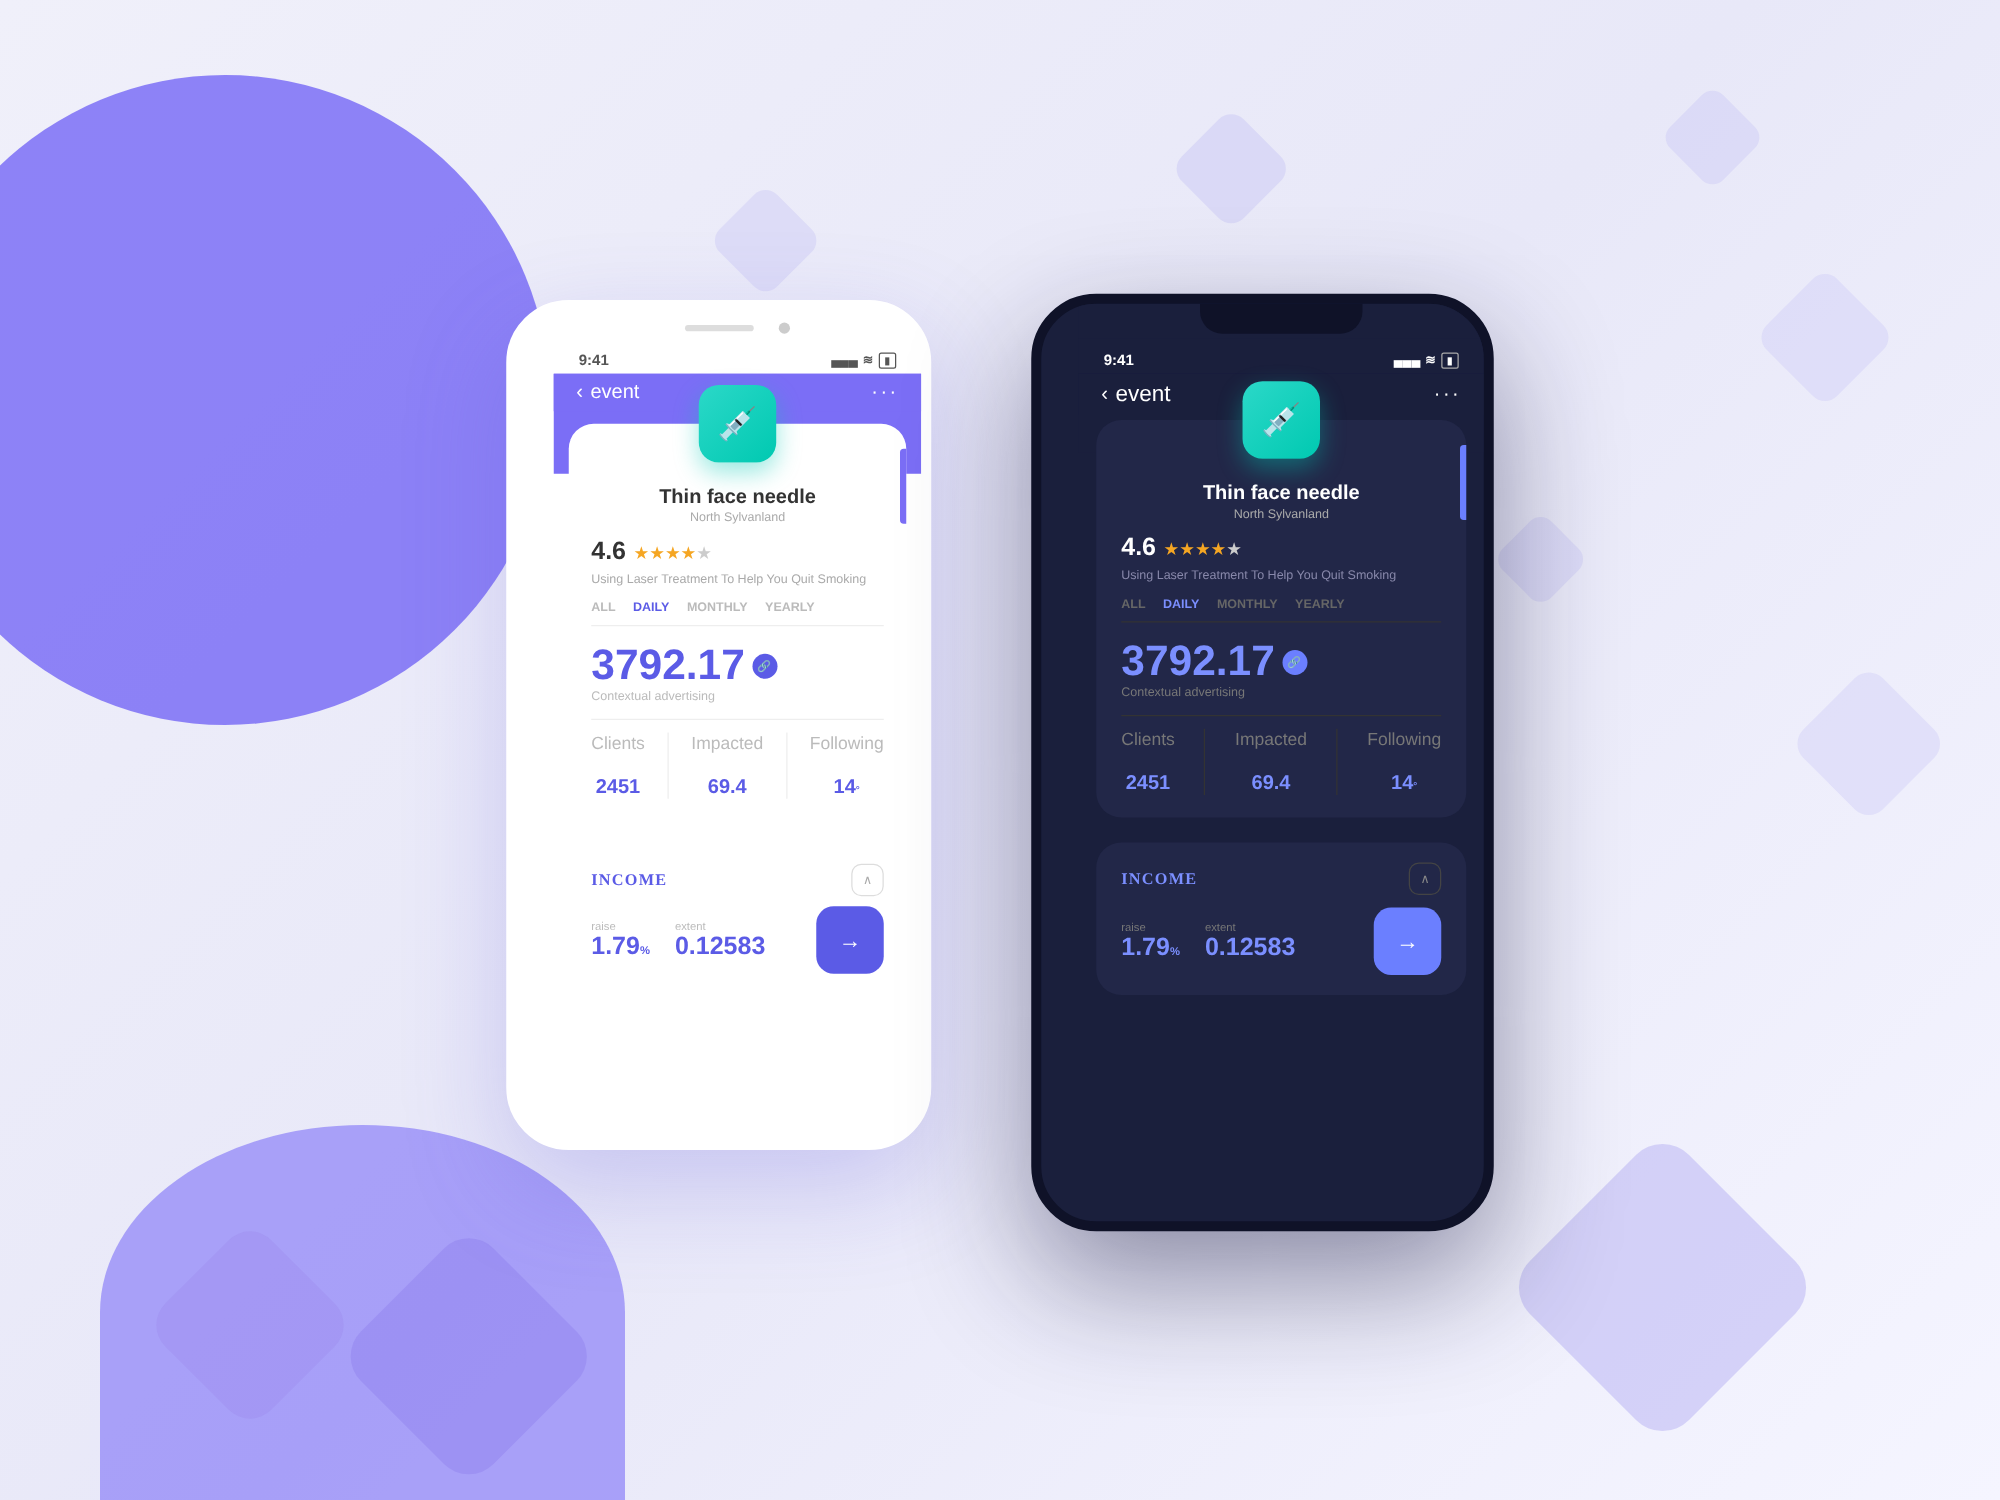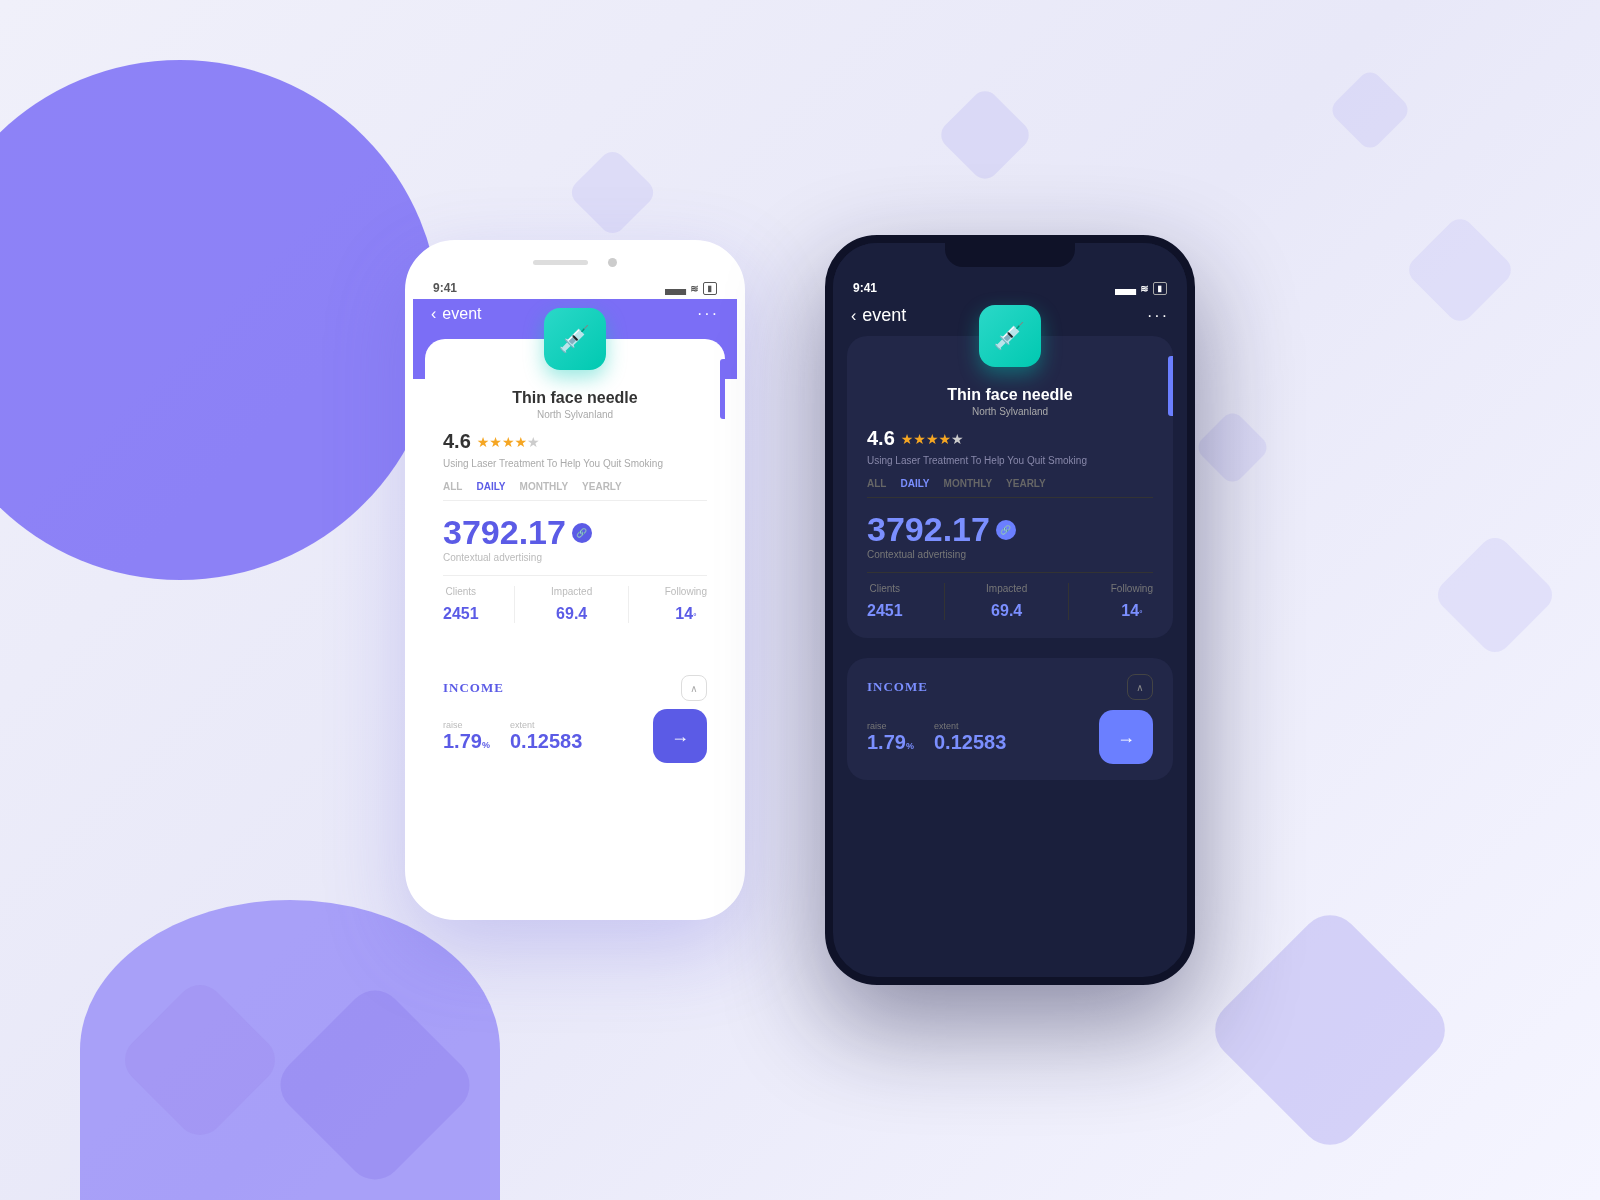--- a/index.html
+++ b/index.html
@@ -53,20 +53,21 @@
       gap: 80px;
     }
 
     
     .phone {
       position: relative;
       border-radius: 50px;
       display: flex;
       flex-direction: column;
       overflow: hidden;
+      padding-left: 30px;
     }
 
     .phone-light {
       width: 340px;
       height: 680px;
       background: white;
       border-radius: 50px;
       box-shadow: 0 30px 80px rgba(100,90,220,0.25);
       border: 8px solid white;
     }
@@ -245,21 +246,21 @@
 
     .stats-row {
       display: flex;
       justify-content: space-between;
       border-top: 1px solid #eee;
       padding-top: 10px;
     }
     .stats-row-dark { border-top: 1px solid #333; }
 
     .stat-item { text-align: center; }
-    .stat-label { font-size: 10px; color: #bbb; margin-bottom: 8px; }
+    .stat-label { font-size: 14px; color: #bbb; margin-bottom: 19px; }
     .stat-value {
       font-size: 16px;
       font-weight: 700;
       color: #5B5BE6;
     }
     .stat-value-dark { color: #7B8FFF; }
     .stat-sup { font-size: 8px; }
 
     .stat-divider {
       width: 1px;

